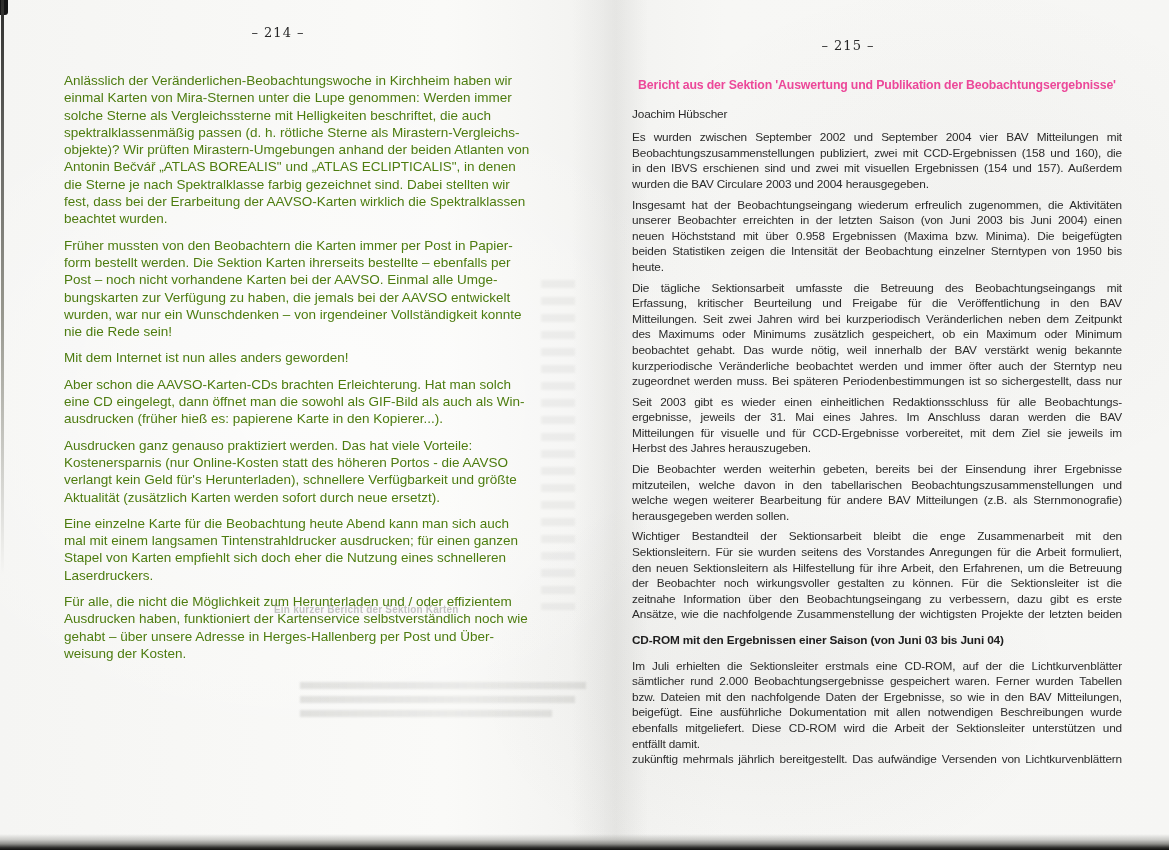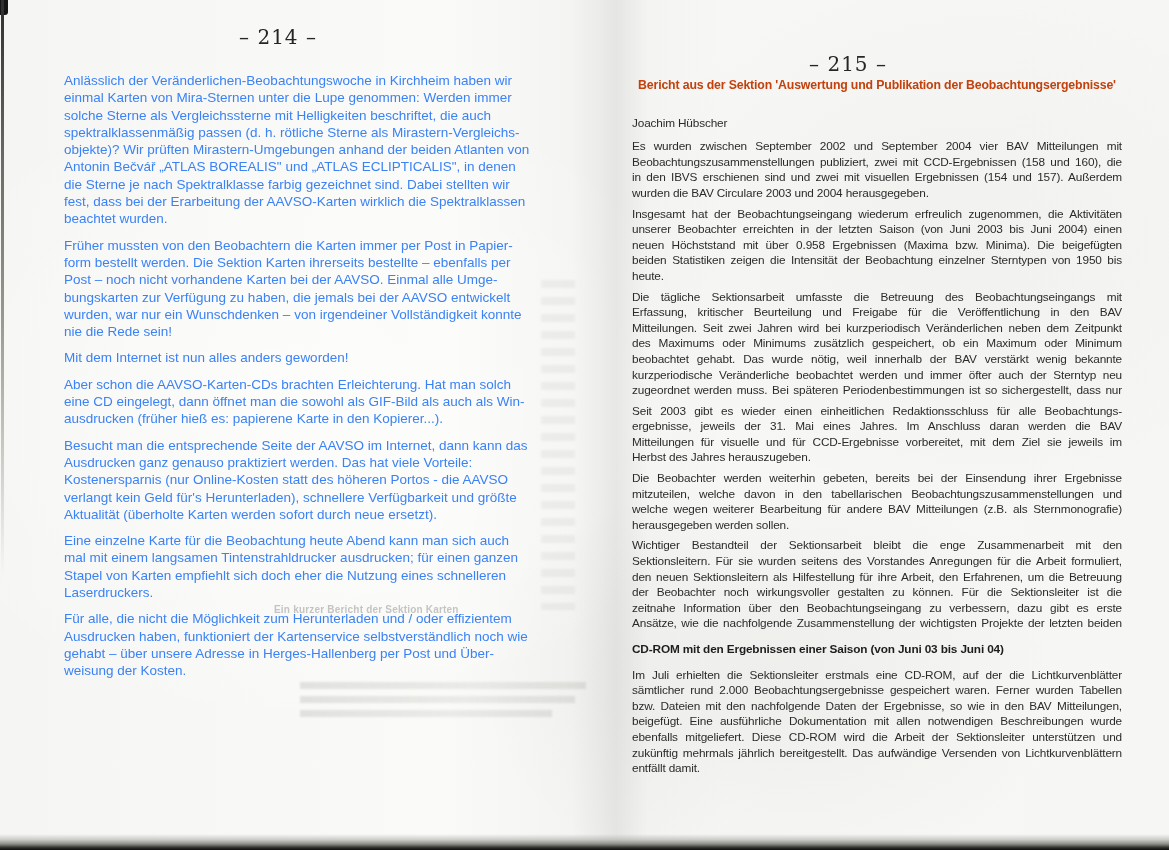--- a/index.html
+++ b/index.html
@@ -18,31 +18,31 @@
   .edge-line{position:absolute;left:1px;top:0;width:3px;height:575px;
     background:linear-gradient(180deg,#2e2e2c 0%,#6b6b67 28%,#98988f 55%,rgba(150,150,146,0) 100%);}
   .bottom-strip{position:absolute;left:0;right:0;bottom:0;height:16px;
     background:linear-gradient(180deg,rgba(180,180,176,0) 0%,rgba(168,168,164,0.55) 35%,#8e8e8a 62%,#2c2c2a 86%,#0f0f0e 100%);}
   .gutter-shadow{position:absolute;left:572px;top:0;width:76px;height:100%;
     background:linear-gradient(90deg,rgba(60,60,55,0) 0%,rgba(60,60,55,0.045) 40%,rgba(60,60,55,0.07) 58%,rgba(60,60,55,0) 100%);}
   .ghost-column{position:absolute;left:541px;top:280px;width:34px;height:330px;filter:blur(1px);
     background:repeating-linear-gradient(180deg,rgba(120,120,116,0.08) 0 8px,rgba(120,120,116,0) 8px 17px);}
   
   .pn{position:absolute;width:120px;text-align:center;font-family:"DejaVu Serif",serif;
-    font-size:20px;color:#262626;letter-spacing:1px;}
+    font-size:13px;color:#262626;letter-spacing:1px;}
   .pn-left{left:218px;top:25px;}
-  .pn-right{left:788px;top:52px;}
+  .pn-right{left:788px;top:38px;}
   
-  .lp{position:absolute;left:64px;top:72px;width:516px;font-size:13.5px;line-height:17.3px;color:#3b82f6;}
+  .lp{position:absolute;left:64px;top:72px;width:516px;font-size:13.5px;line-height:17.3px;color:#4d7c0f;}
   .lp .para{margin-bottom:9px;}
   .lp .line{white-space:nowrap;}
   
   .rp{position:absolute;left:632px;top:78px;width:490px;font-size:11.8px;line-height:15.6px;
     letter-spacing:-0.15px;color:#2b2b2b;overflow:hidden;}
-  .rp .title{font-weight:bold;font-size:12.3px;text-align:center;margin-bottom:22px;color:#c2410c;}
+  .rp .title{font-weight:bold;font-size:12.3px;text-align:center;margin-bottom:13px;color:#ec4899;}
   .rp .author{text-align:left;margin-bottom:8px;}
   .rp .para{margin-bottom:5px;}
   .rp .line{white-space:nowrap;}
   .rp .line.j{text-align:justify;text-align-last:justify;}
   .rp .subheading{font-weight:bold;margin:10px 0 10px 0;color:#1d1d1d;}
   
   .ghost-heading{position:absolute;left:274px;top:604px;font-size:10px;font-weight:bold;
     color:rgba(120,120,116,0.42);filter:blur(0.5px);letter-spacing:0.2px;white-space:nowrap;}
   .ghost-lines{position:absolute;left:300px;top:682px;width:286px;}
   .ghost-lines i{display:block;height:7px;margin-bottom:7px;filter:blur(1.2px);
@@ -85,25 +85,24 @@
       </div>
       <div class="para">
         <div class="line">Mit dem Internet ist nun alles anders geworden!</div>
       </div>
       <div class="para">
         <div class="line">Aber schon die AAVSO-Karten-CDs brachten Erleichterung. Hat man solch</div>
         <div class="line">eine CD eingelegt, dann öffnet man die sowohl als GIF-Bild als auch als Win-</div>
         <div class="line">ausdrucken (früher hieß es: papierene Karte in den Kopierer...).</div>
       </div>
       <div class="para">
-        <div class="line">Besucht man die entsprechende Seite der AAVSO im Internet, dann kann das</div>
         <div class="line">Ausdrucken ganz genauso praktiziert werden. Das hat viele Vorteile:</div>
         <div class="line">Kostenersparnis (nur Online-Kosten statt des höheren Portos - die AAVSO</div>
         <div class="line">verlangt kein Geld für's Herunterladen), schnellere Verfügbarkeit und größte</div>
-        <div class="line">Aktualität (überholte Karten werden sofort durch neue ersetzt).</div>
+        <div class="line">Aktualität (zusätzlich Karten werden sofort durch neue ersetzt).</div>
       </div>
       <div class="para">
         <div class="line">Eine einzelne Karte für die Beobachtung heute Abend kann man sich auch</div>
         <div class="line">mal mit einem langsamen Tintenstrahldrucker ausdrucken; für einen ganzen</div>
         <div class="line">Stapel von Karten empfiehlt sich doch eher die Nutzung eines schnelleren</div>
         <div class="line">Laserdruckers.</div>
       </div>
       <div class="para">
         <div class="line">Für alle, die nicht die Möglichkeit zum Herunterladen und / oder effizientem</div>
         <div class="line">Ausdrucken haben, funktioniert der Kartenservice selbstverständlich noch wie</div>
@@ -167,20 +166,20 @@
         </div>
       </div>
     <div class="subheading">CD-ROM mit den Ergebnissen einer Saison (von Juni 03 bis Juni 04)</div>
     <div id="right-col-b">
         <div class="para">
           <div class="line j">Im Juli erhielten die Sektionsleiter erstmals eine CD-ROM, auf der die Lichtkurvenblätter</div>
           <div class="line j">sämtlicher rund 2.000 Beobachtungsergebnisse gespeichert waren. Ferner wurden Tabellen</div>
           <div class="line j">bzw. Dateien mit den nachfolgende Daten der Ergebnisse, so wie in den BAV Mitteilungen,</div>
           <div class="line j">beigefügt. Eine ausführliche Dokumentation mit allen notwendigen Beschreibungen wurde</div>
           <div class="line j">ebenfalls mitgeliefert. Diese CD-ROM wird die Arbeit der Sektionsleiter unterstützen und</div>
+          <div class="line">entfällt damit.</div>
           <div class="line j">zukünftig mehrmals jährlich bereitgestellt. Das aufwändige Versenden von Lichtkurvenblättern</div>
-          <div class="line">entfällt damit.</div>
         </div>
       </div>
   </div>
 
   <div class="bottom-strip"></div>
 </div>
 
 </body></html>

